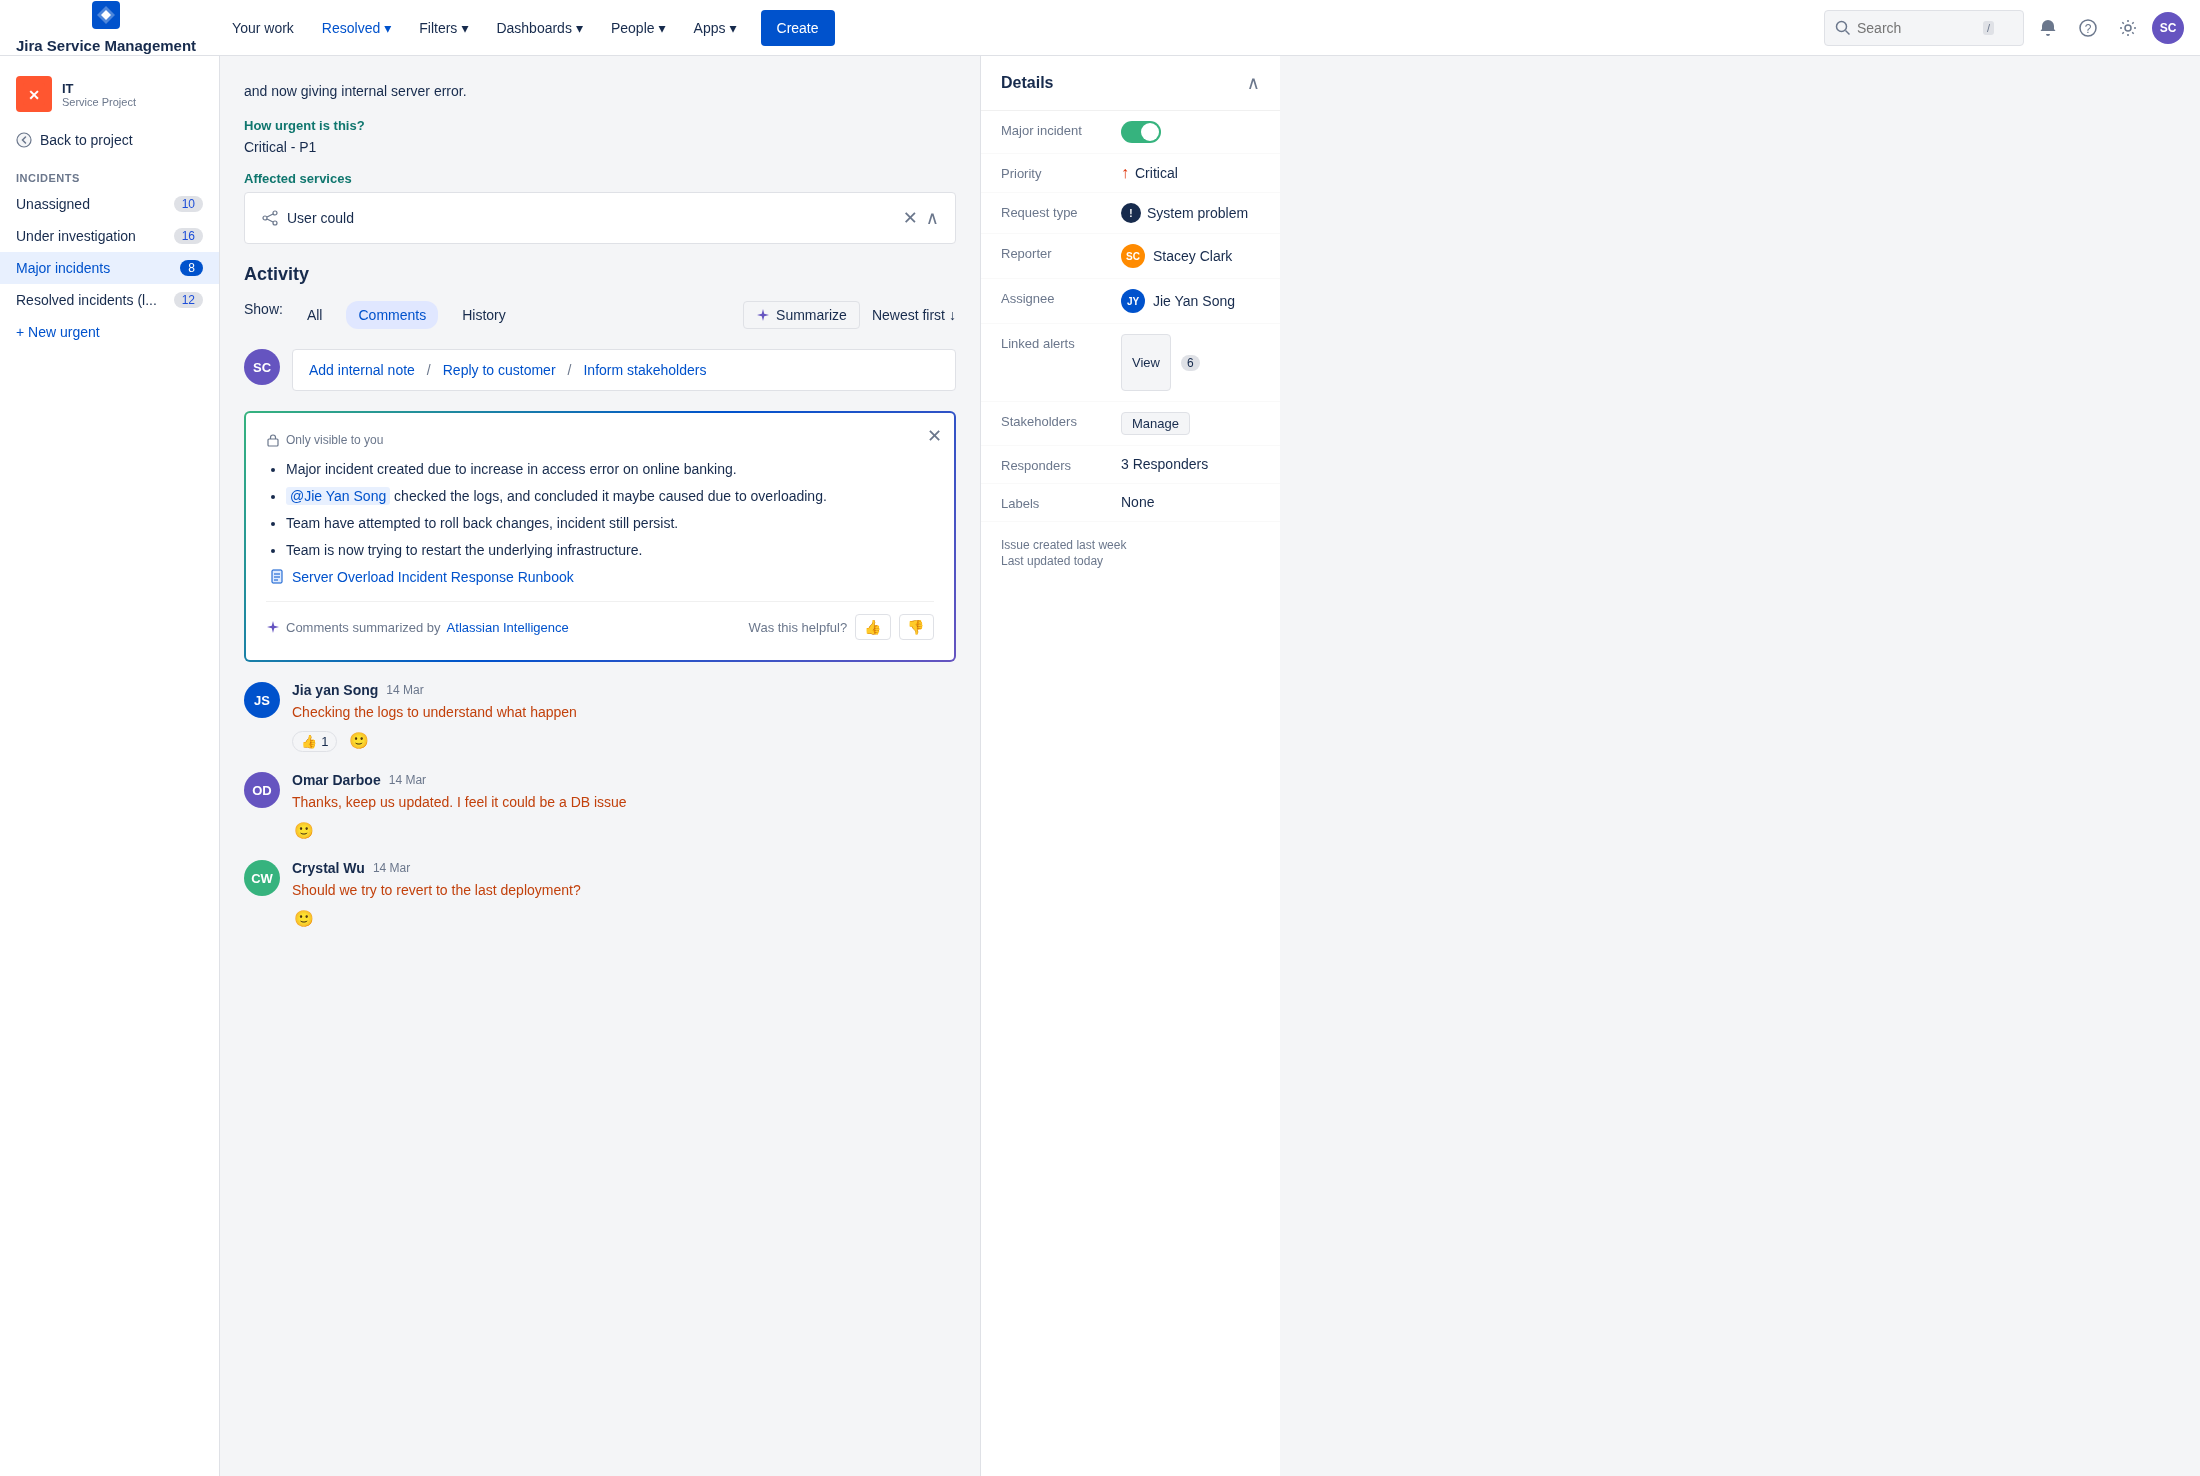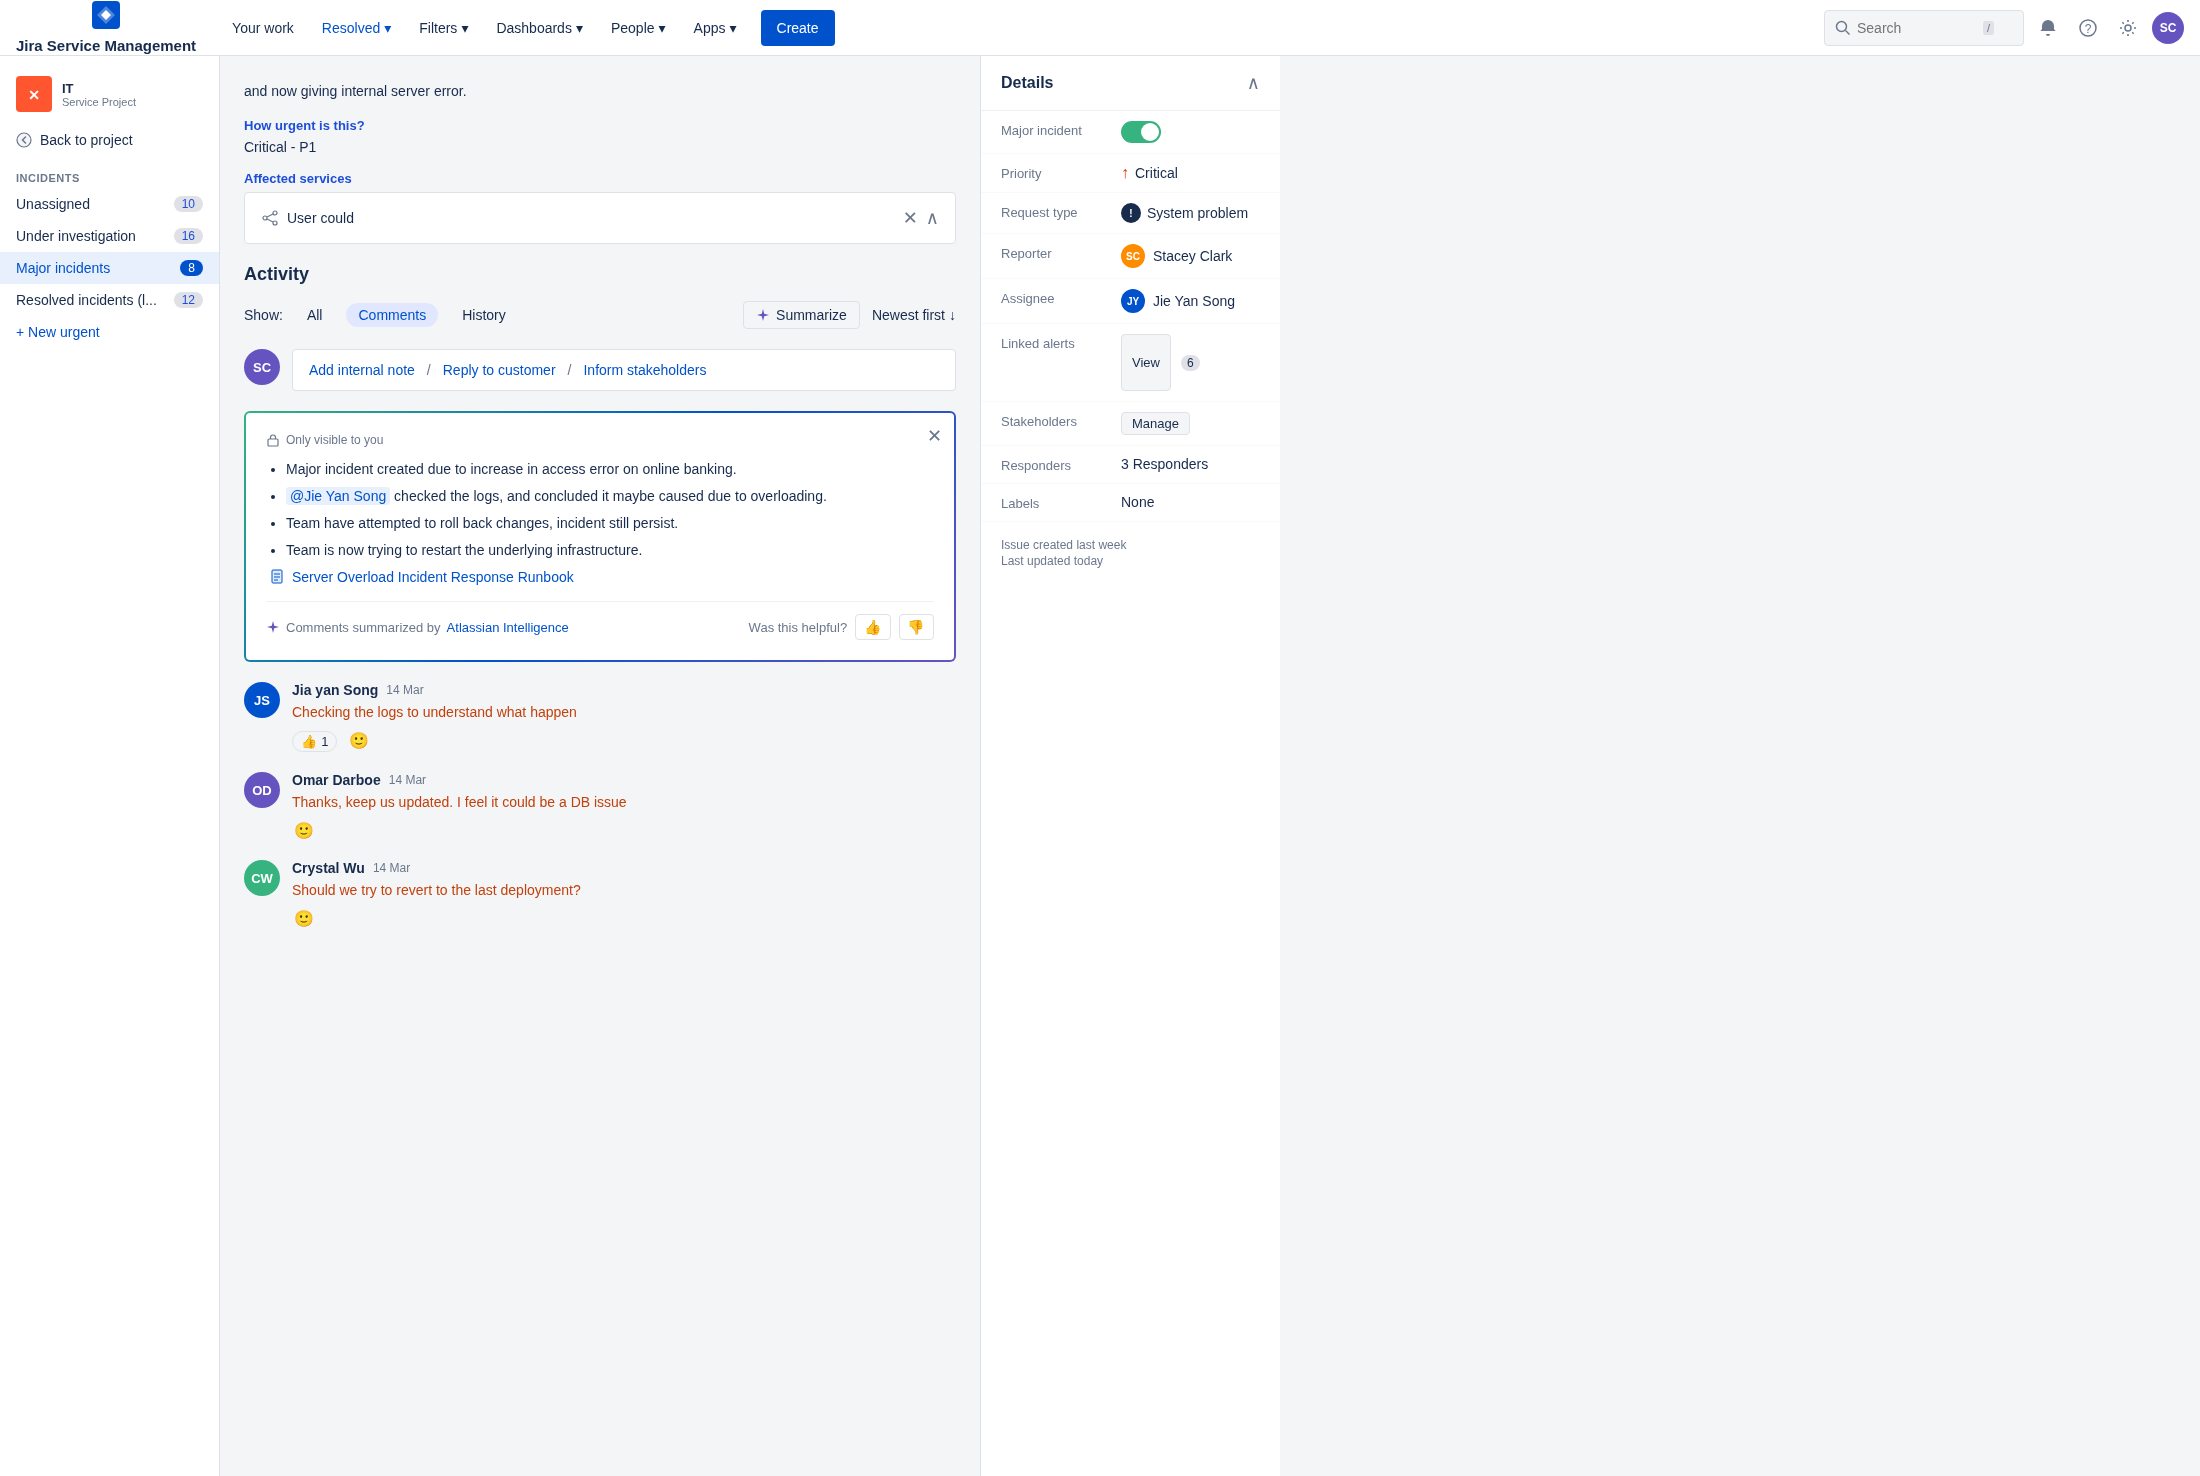--- a/index.html
+++ b/index.html
@@ -55,33 +55,33 @@
     .sidebar-item-badge { background: #dfe1e6; color: #1d4ed8; border-radius: 10px; padding: 1px 8px; font-size: 12px; }
     .sidebar-item.active .sidebar-item-badge { background: #0052cc; color: #fff; }
     .sidebar-new-queue { padding: 8px 16px; cursor: pointer; color: #0052cc; font-size: 14px; }
 
     
     .main-content { flex: 1; overflow-y: auto; background: #f4f5f7; display: flex; }
     .issue-content { flex: 1; padding: 24px 24px; max-width: 760px; }
 
     
     .section-text { font-size: 14px; color: #172b4d; line-height: 1.6; margin-bottom: 12px; }
-    .field-label { font-size: 13px; font-weight: 600; color: #1d4ed8; margin-bottom: 6px; margin-top: 16px; }
+    .field-label { font-size: 13px; font-weight: 600; color: #0f766e; margin-bottom: 6px; margin-top: 16px; }
     .field-value { font-size: 14px; color: #172b4d; }
     .affected-services-box {
       border: 1px solid #dfe1e6; border-radius: 4px; padding: 14px 16px;
       display: flex; align-items: center; justify-content: space-between;
       background: #fff; margin-bottom: 20px;
     }
     .affected-service-item { display: flex; align-items: center; gap: 8px; font-size: 14px; color: #172b4d; }
 
     
     .activity-section { background: transparent; }
     .activity-title { font-size: 18px; font-weight: 600; color: #172b4d; margin-bottom: 16px; }
-    .activity-show-bar { display: flex; align-items: center; gap: 12px; margin-bottom: 20px; flex-wrap: wrap; }
+    .activity-show-bar { display: flex; gap: 12px; margin-bottom: 20px; flex-wrap: wrap; }
     .show-label { font-size: 14px; color: #172b4d; }
     .show-btn { padding: 4px 12px; border-radius: 12px; border: none; background: transparent; cursor: pointer; font-size: 14px; color: #172b4d; }
     .show-btn.active { background: #e0e7ff; color: #0052cc; font-weight: 500; }
     .summarize-btn {
       display: flex; align-items: center; gap: 6px; margin-left: auto;
       background: transparent; border: 1px solid #dfe1e6; border-radius: 4px;
       padding: 5px 12px; cursor: pointer; font-size: 14px; color: #172b4d;
     }
     .sort-btn { display: flex; align-items: center; gap: 4px; cursor: pointer; font-size: 14px; color: #172b4d; background: transparent; border: none; }
 

